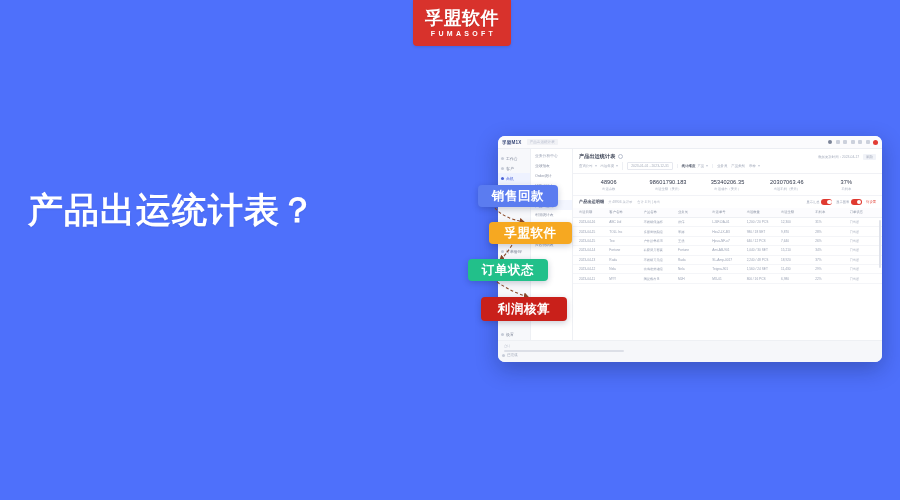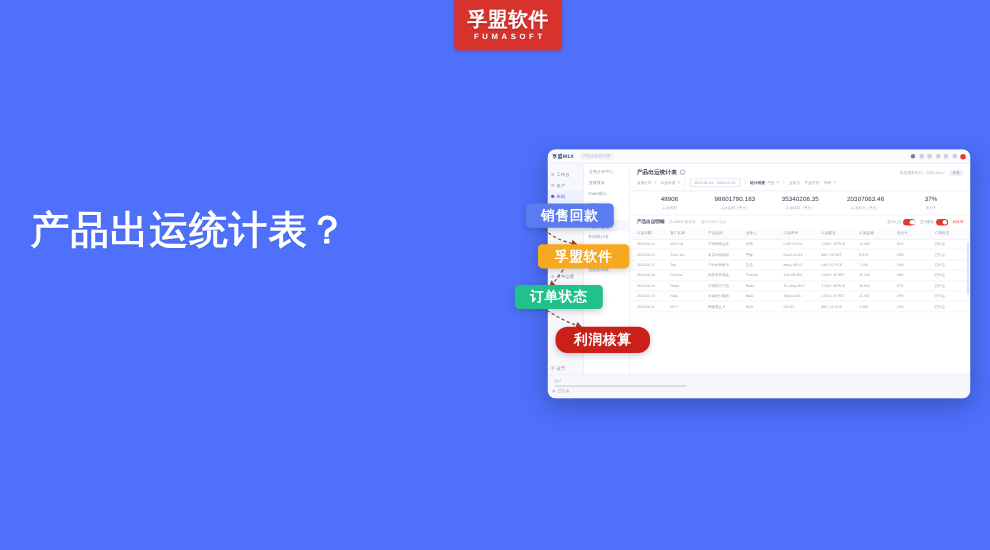--- a/index.html
+++ b/index.html
@@ -173,21 +173,21 @@
   
   .badge {
     position: absolute; color: #fff; font-size: 12.5px; font-weight: bold;
     border-radius: 4px; display: flex; align-items: center; justify-content: center;
     letter-spacing: .6px; box-shadow: 0 2px 6px rgba(20,30,70,.22);
     white-space: nowrap;
   }
   #badge-sales  { left: 478px; top: 185px; width: 80px; height: 22px; background: #5b7cf0; }
   #badge-purchase { left: 489px; top: 222px; width: 83px; height: 22px; background: #f6a821; }
   #badge-expense { left: 468px; top: 259px; width: 80px; height: 22px; background: #22c08a; }
-  #badge-profit  { left: 505px; top: 297px; width: 86px; height: 24px; background: #c9201a; border-radius: 11px; }
+  #badge-profit  { left: 481px; top: 297px; width: 86px; height: 24px; background: #c9201a; }
 
   .arrow-layer { position: absolute; left: 0; top: 0; width: 900px; height: 500px; pointer-events: none; }
 </style>
 </head>
 <body>
 
 <div class="logo-badge">
   <div class="logo-cn">孚盟软件</div>
   <div class="logo-en">FUMASOFT</div>
 </div>

